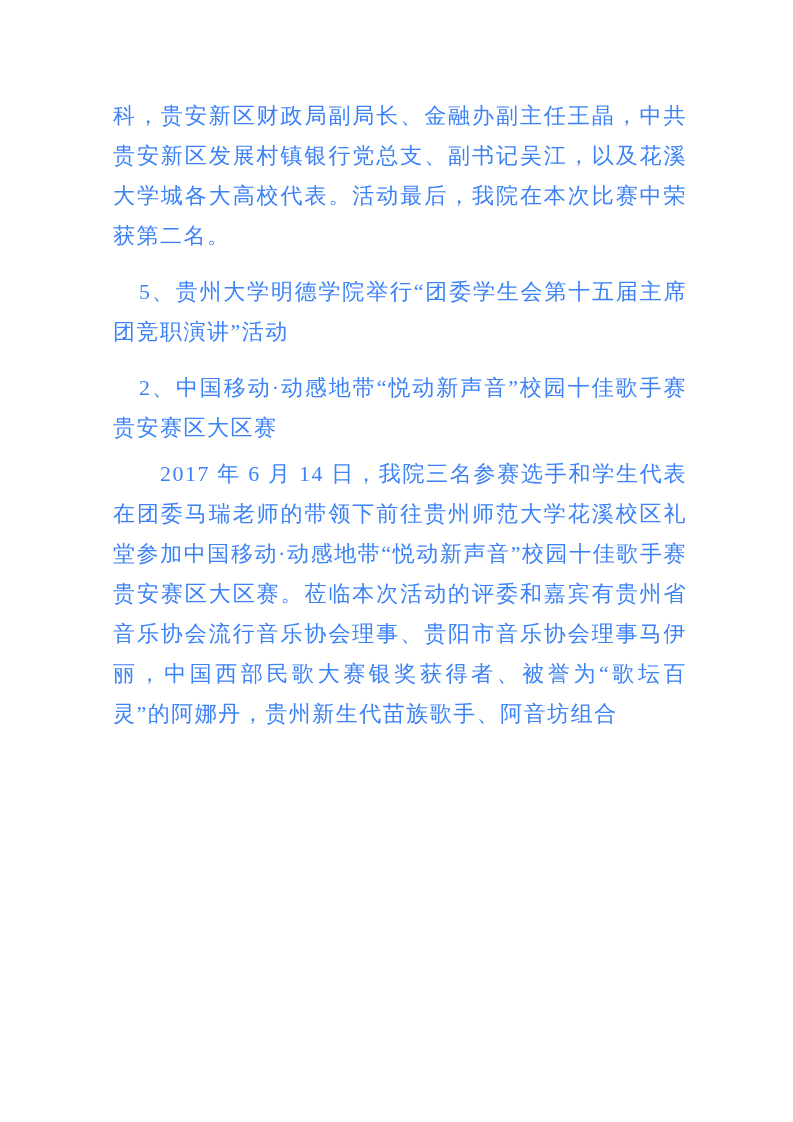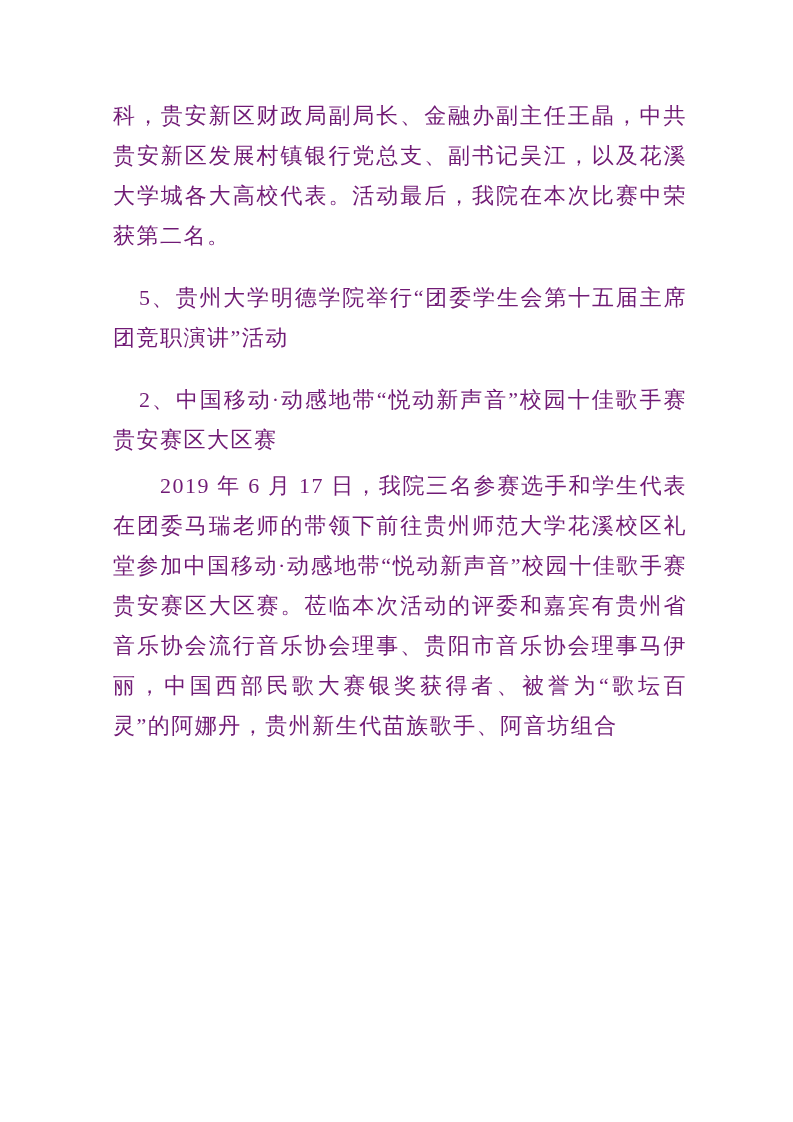--- a/index.html
+++ b/index.html
@@ -19,39 +19,39 @@
     height: 1122px;
     background: #ffffff;
     padding: 96px 106px 0 113px;
     overflow: hidden;
   }
   .page p {
     margin: 0;
     font-size: 22px;
     line-height: 40px;
     letter-spacing: 1.5px;
-    color: #701a75;
+    color: #3b82f6;
     text-align: justify;
     text-justify: inter-character;
     word-break: break-all;
   }
   .page p.body-indent {
     text-indent: 47px;
   }
   .page p.heading {
     text-indent: 26px;
-    margin-top: 22px;
+    margin-top: 16px;
     margin-bottom: 6px;
   }
 </style>
 </head>
 <body>
 
 <div class="page">
   <p class="body">科，贵安新区财政局副局长、金融办副主任王晶，中共贵安新区发展村镇银行党总支、副书记吴江，以及花溪大学城各大高校代表。活动最后，我院在本次比赛中荣获第二名。</p>
 
   <p class="heading">5、贵州大学明德学院举行“团委学生会第十五届主席团竞职演讲”活动</p>
 
 
   <p class="heading">2、中国移动·动感地带“悦动新声音”校园十佳歌手赛贵安赛区大区赛</p>
 
-  <p class="body body-indent">2019 年 6 月 17 日，我院三名参赛选手和学生代表在团委马瑞老师的带领下前往贵州师范大学花溪校区礼堂参加中国移动·动感地带“悦动新声音”校园十佳歌手赛贵安赛区大区赛。莅临本次活动的评委和嘉宾有贵州省音乐协会流行音乐协会理事、贵阳市音乐协会理事马伊丽，中国西部民歌大赛银奖获得者、被誉为“歌坛百灵”的阿娜丹，贵州新生代苗族歌手、阿音坊组合</p>
+  <p class="body body-indent">2017 年 6 月 14 日，我院三名参赛选手和学生代表在团委马瑞老师的带领下前往贵州师范大学花溪校区礼堂参加中国移动·动感地带“悦动新声音”校园十佳歌手赛贵安赛区大区赛。莅临本次活动的评委和嘉宾有贵州省音乐协会流行音乐协会理事、贵阳市音乐协会理事马伊丽，中国西部民歌大赛银奖获得者、被誉为“歌坛百灵”的阿娜丹，贵州新生代苗族歌手、阿音坊组合</p>
 </div>
 
 </body></html>

